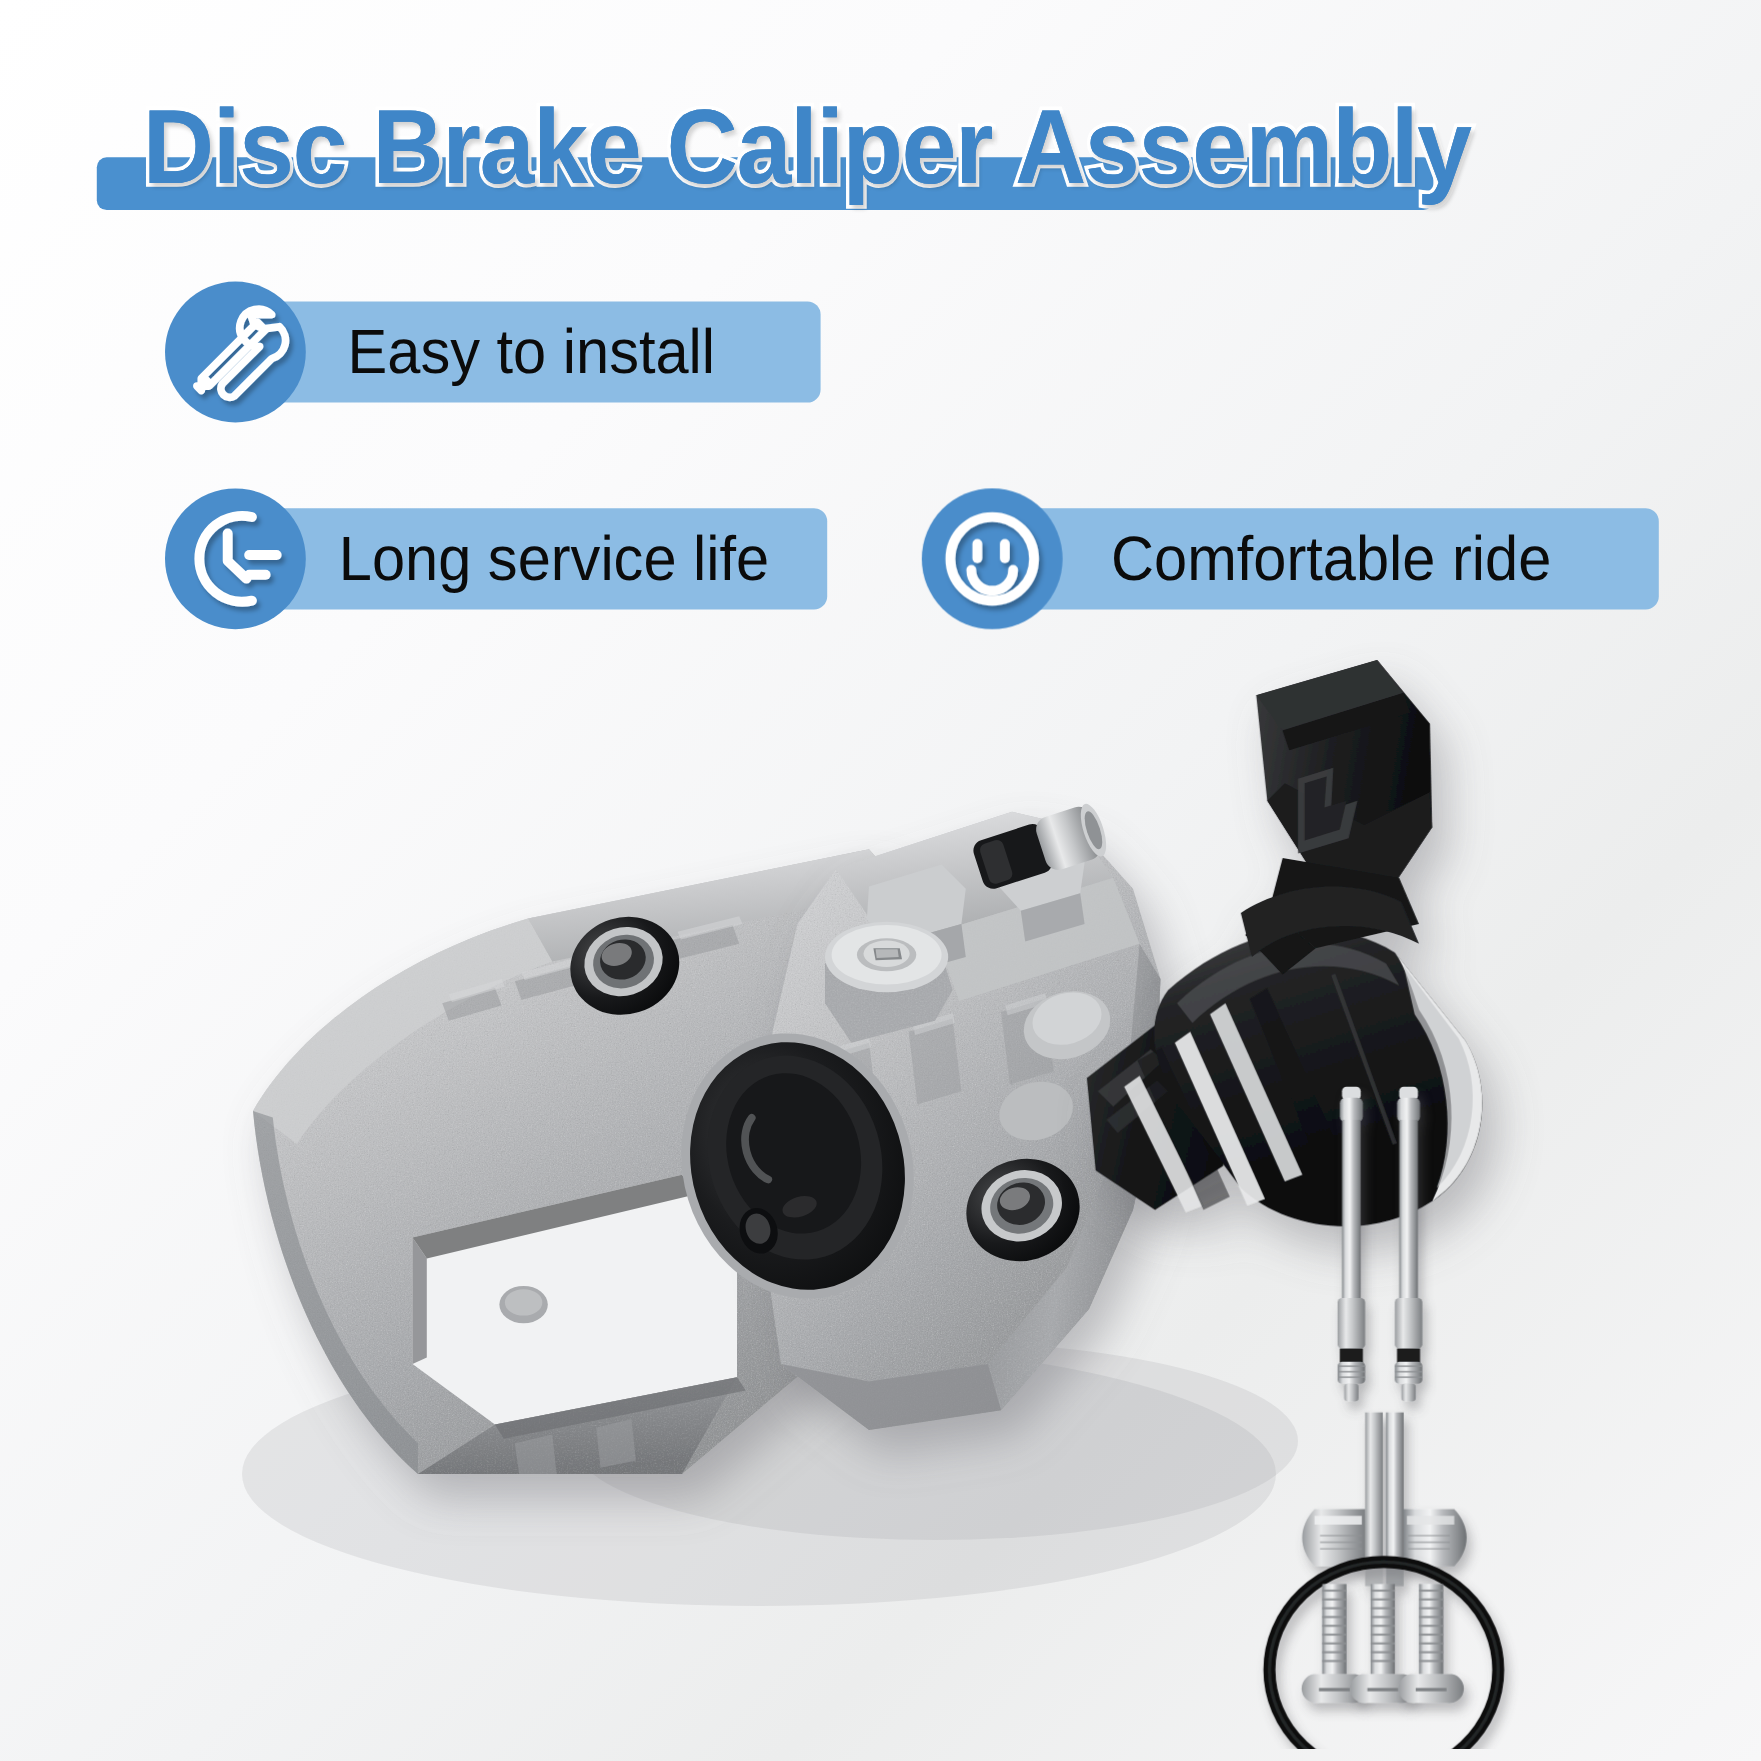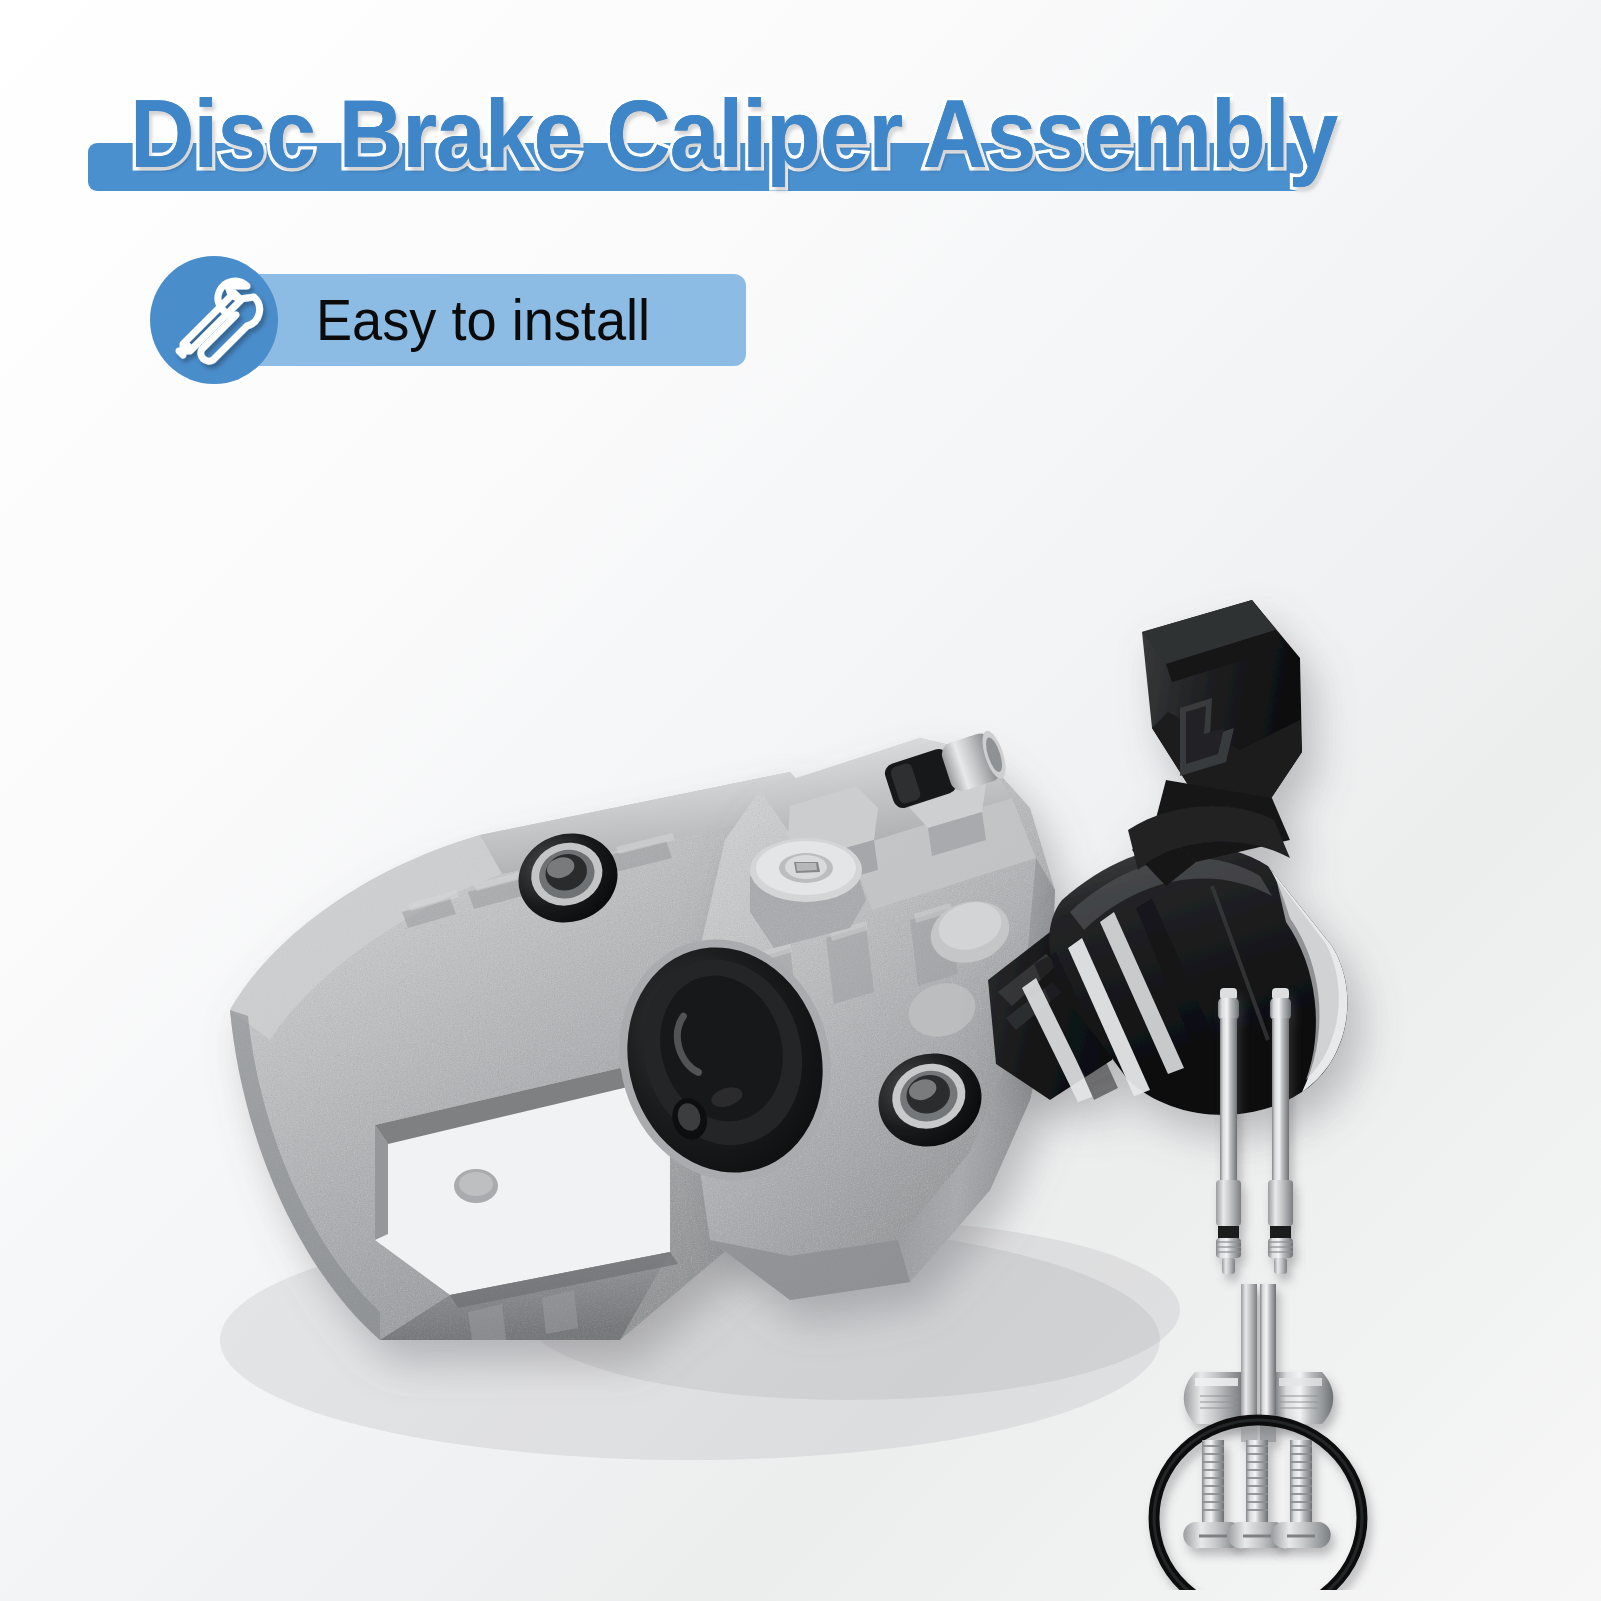--- a/index.html
+++ b/index.html
@@ -146,21 +146,62 @@
           <filter id="sh0" x="-20%" y="-20%" width="150%" height="150%">
             <feDropShadow dx="3" dy="4" stdDeviation="2" flood-color="#000" flood-opacity="0.28"></feDropShadow>
           </filter>
         </defs>
       </svg>
     </div>
     <div class="label">Easy to install</div>
   </div>
 
 
-
+  <div class="feature" id="feat-2">
+    <div class="pill"></div>
+    <div class="circ">
+      <svg viewBox="0 0 128 128" width="128" height="128" aria-hidden="true">
+        <g filter="url(#sh2)">
+
+          <path d="M79 26 a39 39 0 1 0 0 76" fill="none" stroke="#ffffff" stroke-width="9" stroke-linecap="round"></path>
+
+          <path d="M57 41 L57 66 L74 82" fill="none" stroke="#ffffff" stroke-width="9" stroke-linecap="round" stroke-linejoin="round"></path>
+
+          <rect x="72" y="56" width="34" height="9" rx="4.5" fill="#ffffff"></rect>
+          <rect x="72" y="74" width="24" height="9" rx="4.5" fill="#ffffff"></rect>
+        </g>
+        <defs>
+          <filter id="sh2" x="-20%" y="-20%" width="150%" height="150%">
+            <feDropShadow dx="3" dy="4" stdDeviation="2" flood-color="#000" flood-opacity="0.28"></feDropShadow>
+          </filter>
+        </defs>
+      </svg>
+    </div>
+    <div class="label">Long service life</div>
+  </div>
+
+  <div class="feature" id="feat-3">
+    <div class="pill"></div>
+    <div class="circ">
+      <svg viewBox="0 0 128 128" width="128" height="128" aria-hidden="true">
+        <g filter="url(#sh3)">
+          <circle cx="64" cy="64" r="38" fill="none" stroke="#ffffff" stroke-width="9"></circle>
+          <rect x="46" y="46" width="9" height="22" rx="4.5" fill="#ffffff"></rect>
+          <rect x="71" y="46" width="9" height="22" rx="4.5" fill="#ffffff"></rect>
+          <path d="M45 74 a19 19 0 0 0 38 0" fill="none" stroke="#ffffff" stroke-width="9" stroke-linecap="round"></path>
+        </g>
+        <defs>
+          <filter id="sh3" x="-20%" y="-20%" width="150%" height="150%">
+            <feDropShadow dx="3" dy="4" stdDeviation="2" flood-color="#000" flood-opacity="0.28"></feDropShadow>
+          </filter>
+        </defs>
+      </svg>
+    </div>
+    <div class="label">Comfortable ride</div>
+  </div>
 
   <div id="product">
     <svg viewBox="0 0 1400 1050" preserveAspectRatio="xMidYMid meet" aria-hidden="true">
       <defs>
 
         <linearGradient id="alum" x1="0" y1="0" x2="0.6" y2="1">
           <stop offset="0%" stop-color="#d6d7d9"></stop>
           <stop offset="35%" stop-color="#c2c3c5"></stop>
           <stop offset="70%" stop-color="#a9abae"></stop>
           <stop offset="100%" stop-color="#939597"></stop>

